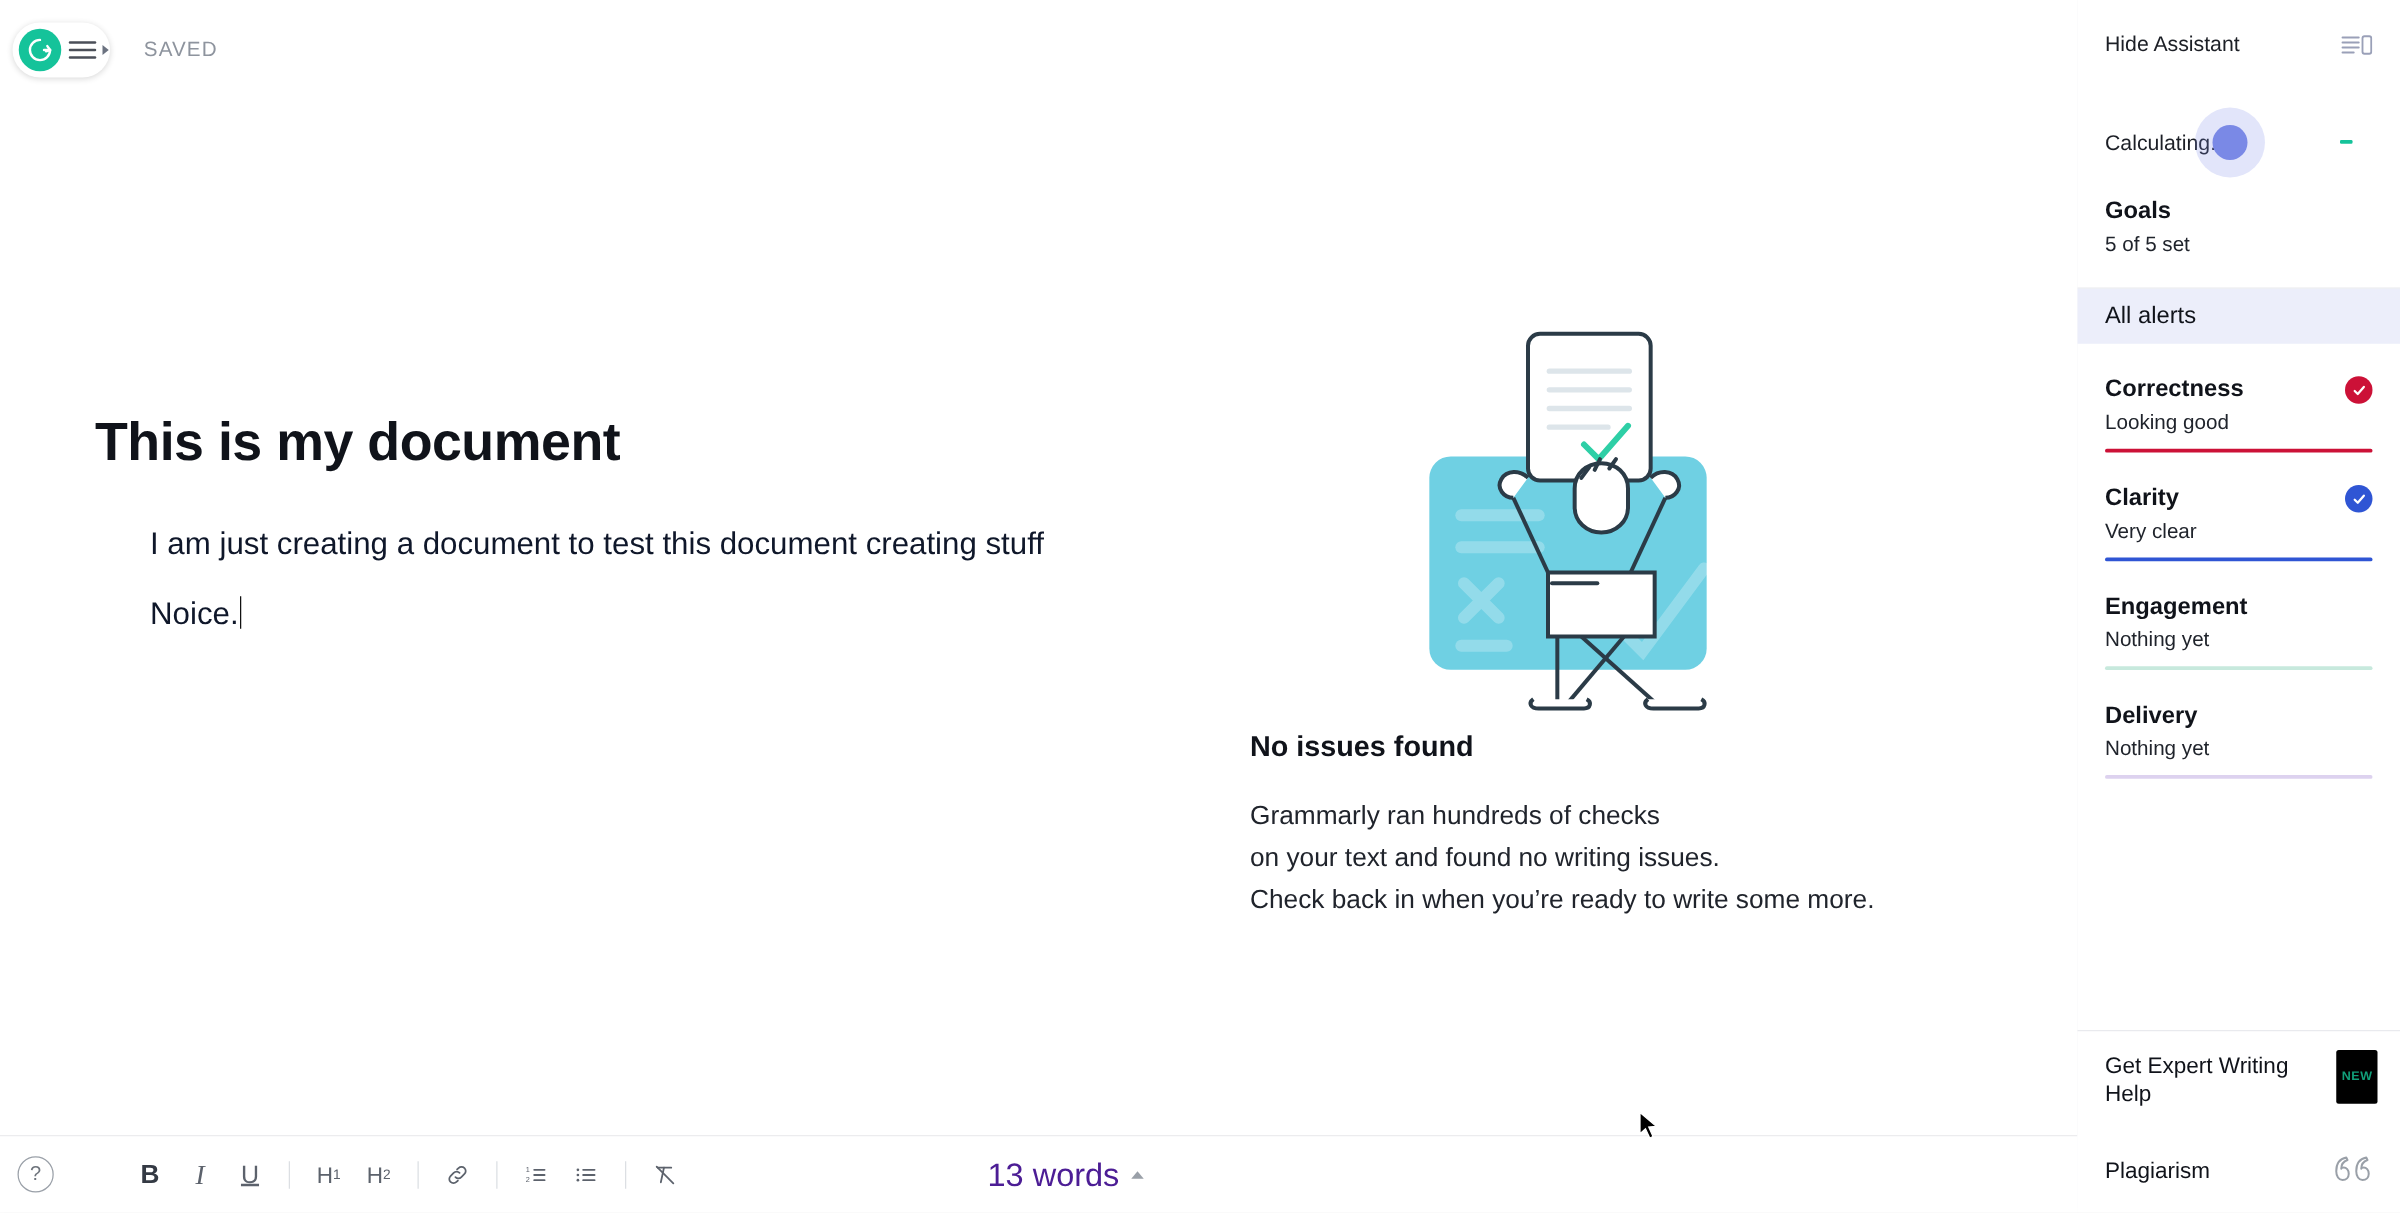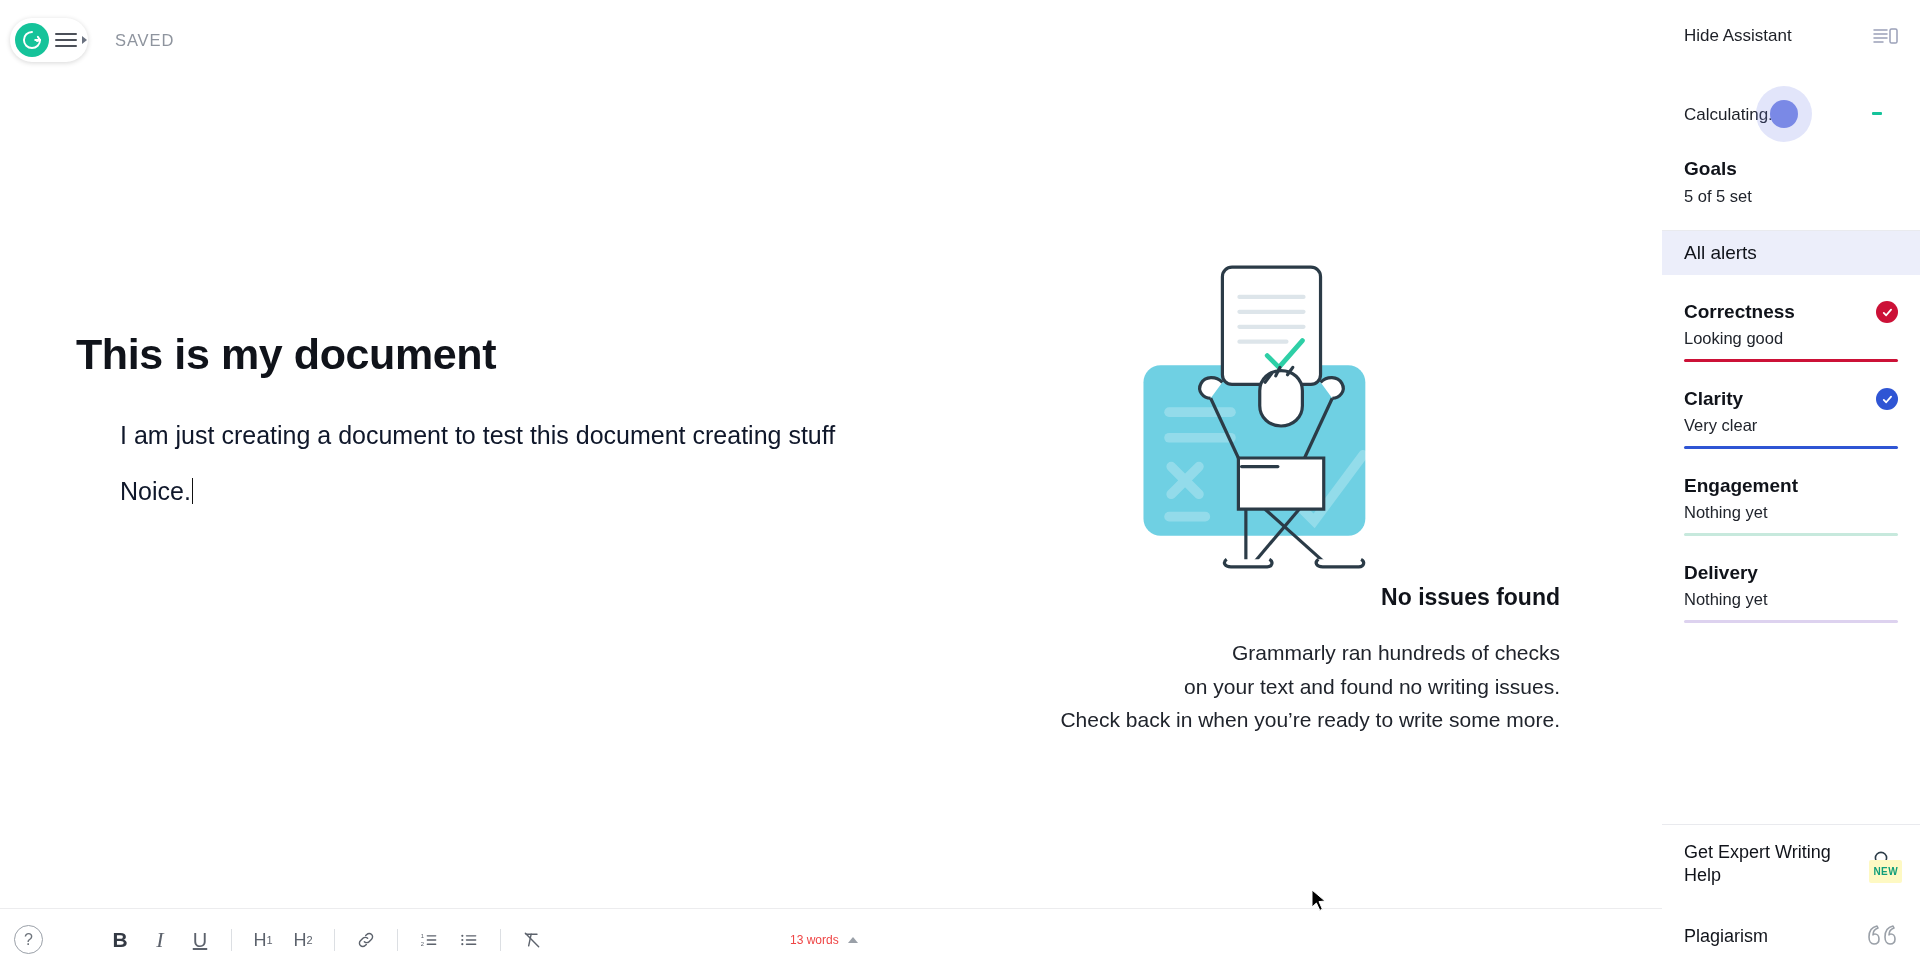--- a/index.html
+++ b/index.html
@@ -85,21 +85,21 @@
     background: #111;
     vertical-align: -4px;
     margin-left: 1px;
   }
 
   
   .empty-state {
     position: absolute;
     left: 1000px; top: 250px;
     width: 560px;
-    text-align: right;
+    text-align: left;
   }
   .illus { width: 320px; height: 320px; margin: 0 auto; display: block; }
   .empty-title {
     margin-top: 14px;
     font-size: 23px;
     font-weight: bold;
     color: #10131a;
   }
   .empty-sub {
     margin-top: 25px;
@@ -137,21 +137,21 @@
   }
   .tool.bold { font-weight: bold; color: #343a44; font-size: 21px; }
   .tool.italic { font-style: italic; font-family: "Liberation Serif", serif; font-size: 22px; }
   .tool.underline { text-decoration: underline; font-size: 20px; }
   .tool.hx { font-size: 18px; }
   .tool.hx sub { font-size: 11px; }
   .tool-sep { width: 1px; height: 22px; background: #dcdfe3; margin: 0 11px; }
   .wordcount {
     position: absolute; left: 790px; top: 0; height: 62px;
     display: flex; align-items: center; gap: 9px;
-    font-size: 12px; color: #ef4444; cursor: pointer;
+    font-size: 26px; color: #4c1d95; cursor: pointer;
   }
   .wc-caret {
     width: 0; height: 0;
     border-left: 5px solid transparent;
     border-right: 5px solid transparent;
     border-bottom: 6px solid #9aa0a8;
   }
 
   
   .sidebar {
@@ -226,23 +226,23 @@
 
   .footer-links { padding: 0 22px; }
   .footer-item {
     display: flex; align-items: center; justify-content: space-between;
     padding: 16px 0; cursor: pointer;
   }
   .footer-label { font-size: 18px; color: #10131a; line-height: 1.32; }
   .fi-icon { position: relative; width: 34px; height: 34px; flex: 0 0 auto; }
   .new-badge {
     position: absolute; right: -4px; bottom: -2px;
-    background: #fef9c3; color: #119e79;
+    background: #000000; color: #119e79;
     font-size: 10px; font-weight: bold; letter-spacing: 0.4px;
-    padding: 6px 4px; border-radius: 2px;
+    padding: 16px 4px; border-radius: 2px;
   }
 
   
   .mouse-cursor {
     position: absolute; left: 1311px; top: 889px;
     width: 20px; height: 26px; pointer-events: none;
   }
 </style>
 </head>
 <body>

